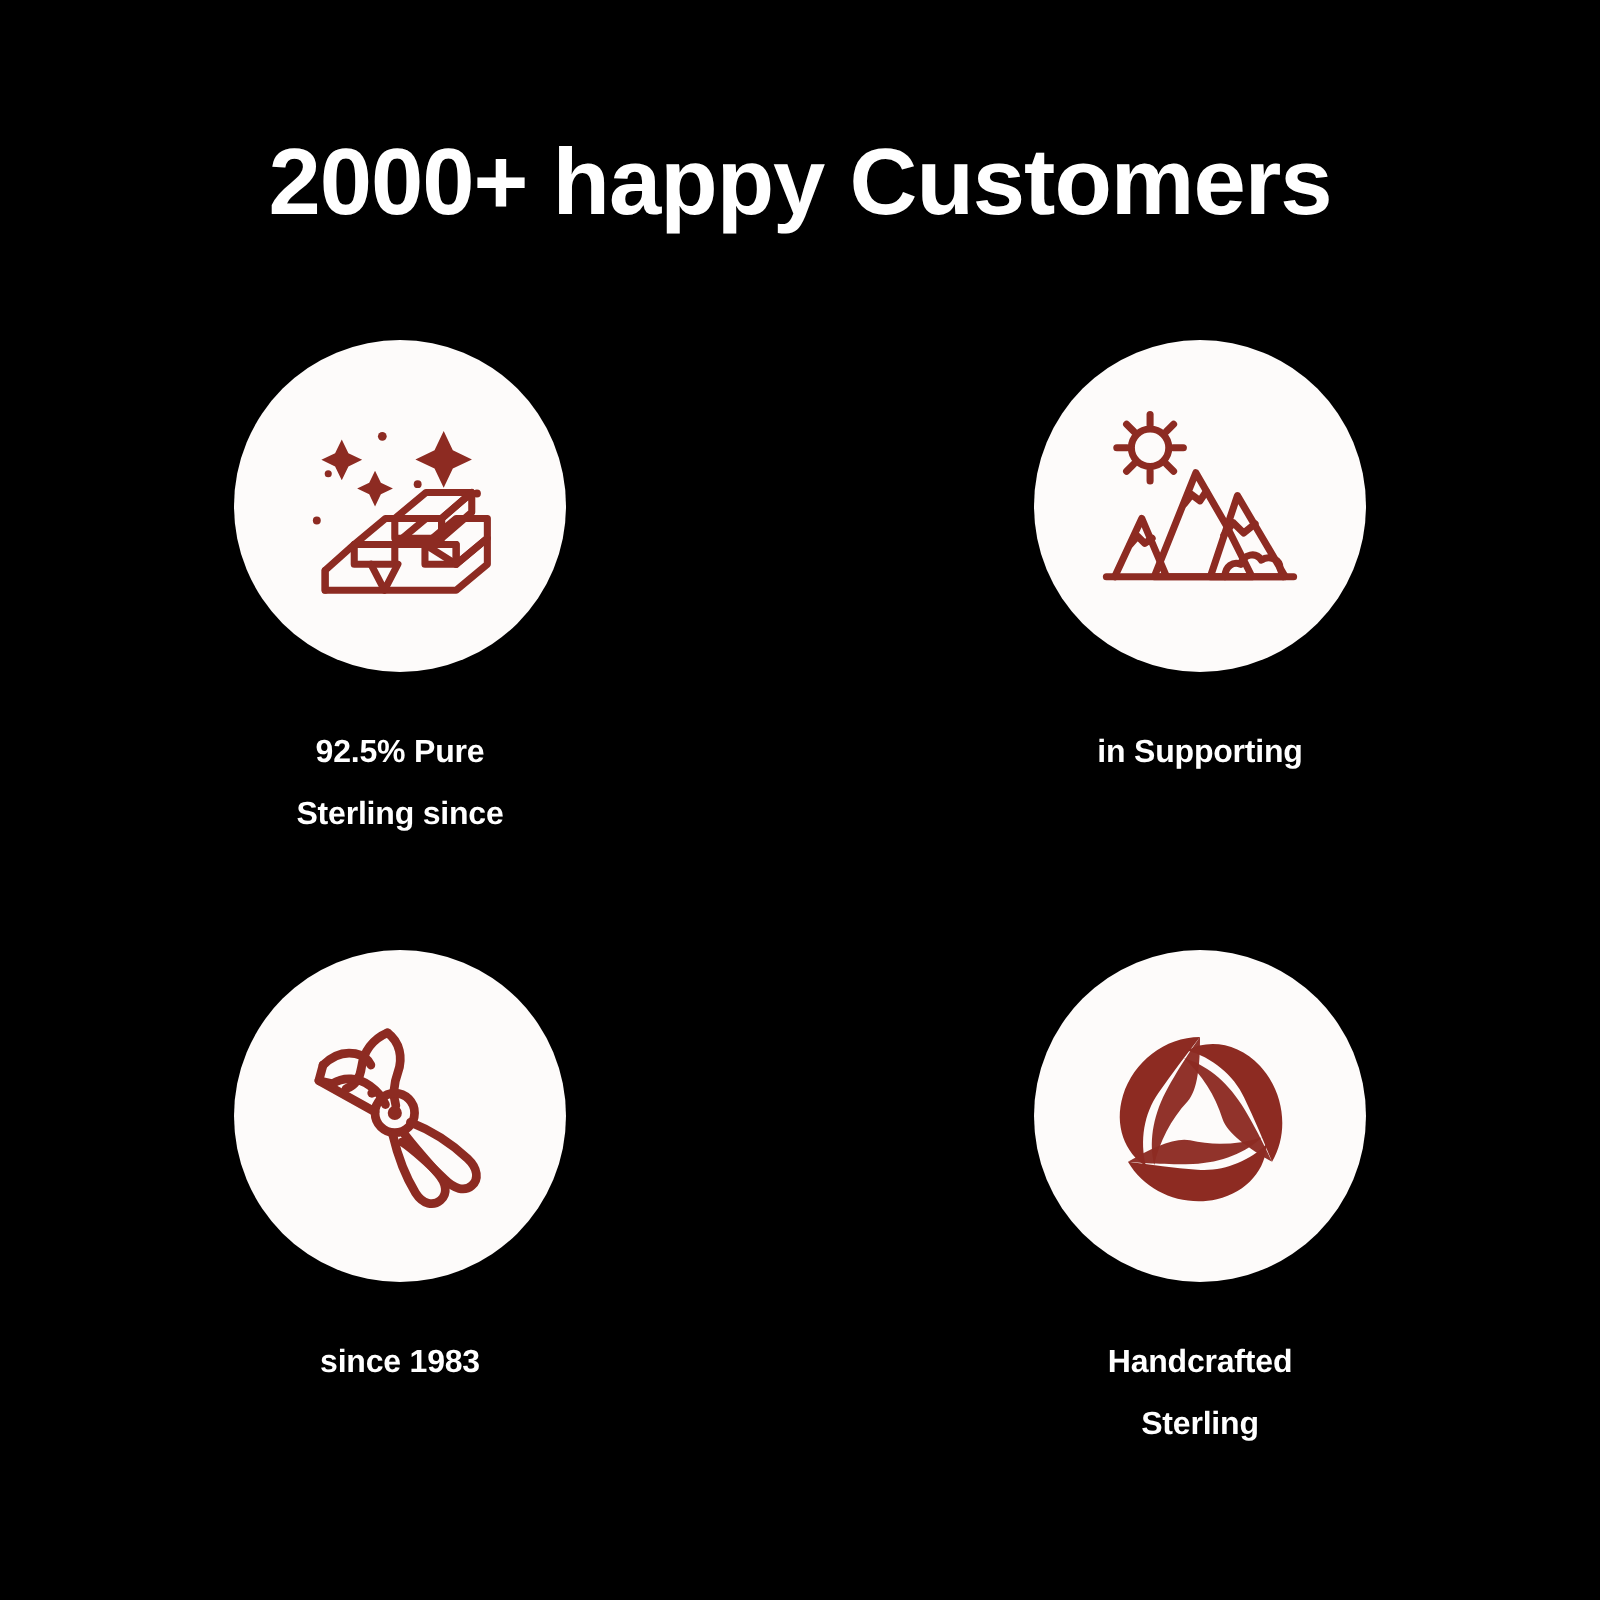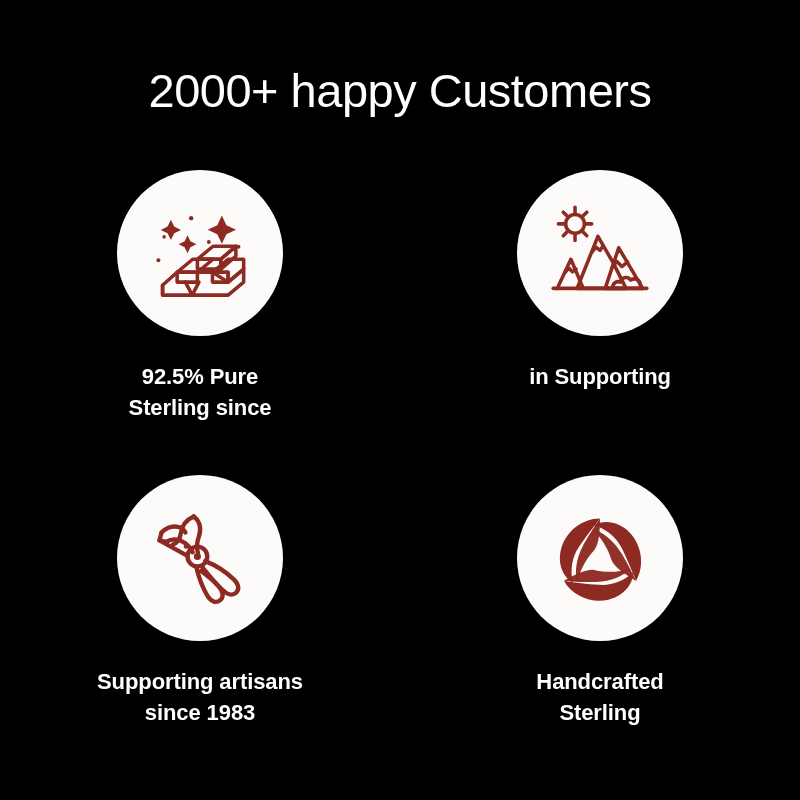--- a/index.html
+++ b/index.html
@@ -20,21 +20,21 @@
     background: #000000;
   }
   .headline {
     position: absolute;
     top: 62px;
     left: 0;
     width: 800px;
     text-align: center;
     color: #ffffff;
     font-size: 47px;
-    font-weight: 400;
+    font-weight: 700;
     letter-spacing: -0.5px;
     line-height: 58px;
     white-space: nowrap;
   }
   .grid {
     position: absolute;
     top: 170px;
     left: 0;
     width: 800px;
     height: 610px;
@@ -61,21 +61,21 @@
   }
   .badge svg {
     display: block;
     width: 104px;
     height: 104px;
   }
   .caption {
     margin-top: 25px;
     text-align: center;
     color: #ffffff;
-    font-size: 22px;
+    font-size: 16px;
     font-weight: 700;
     line-height: 31px;
     letter-spacing: -0.1px;
     white-space: nowrap;
   }
   .caption .line2 {
     display: block;
   }
 </style>
 </head>
@@ -170,21 +170,20 @@
           <circle cx="47.5" cy="48.5" r="9.5"></circle>
           <circle cx="47.5" cy="48.5" r="3.4" fill="#8d2b22" stroke="none"></circle>
           <circle cx="36.5" cy="39" r="2.2" fill="#8d2b22" stroke="none"></circle>
 
           <path d="M55 53 C64 56.5 74 62.5 82.5 70.5 C87.5 75.2 88 80.5 84.5 83.5 C81 86.5 76 85 71.5 80.5 C64 73 57.5 67 51 62.5"></path>
 
           <path d="M46.5 59 C48.5 67.5 52 78 57.5 87 C61 92.5 66 93.5 69.5 90.5 C73 87.5 72.5 82.5 68 77.5 C61.5 70 56 64 52 58.5"></path>
         </svg>
       </div>
       <div class="caption">
-        <span>Supporting artisans</span>
         <span class="line2">since 1983</span>
       </div>
     </div>
 
     <div class="feature row-bottom">
       <div class="badge">
         <svg viewBox="0 0 100 100" fill="none">
           <g fill="#8d2b22" stroke="none">
 
             <path d="M50 12 C33 12 18 24 13 40 C8.5 54.5 14 68 24 74 C21 62 23 49 30 39 C36.5 29.5 43 21 50 12 Z"></path>

